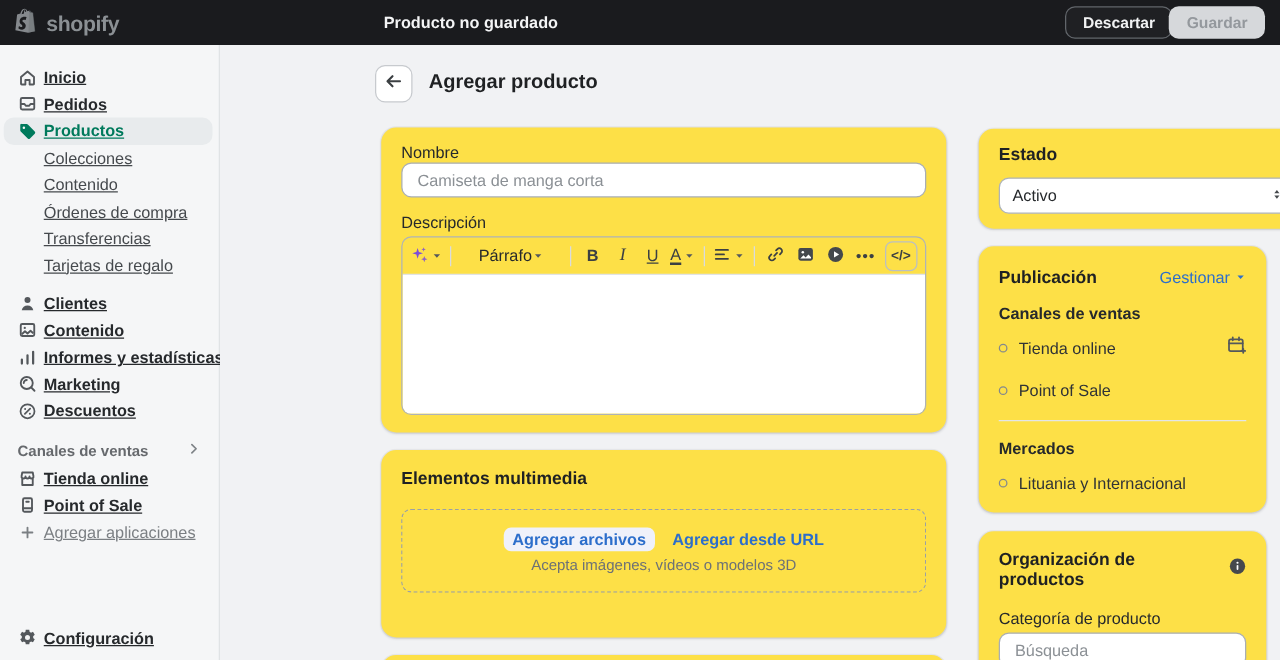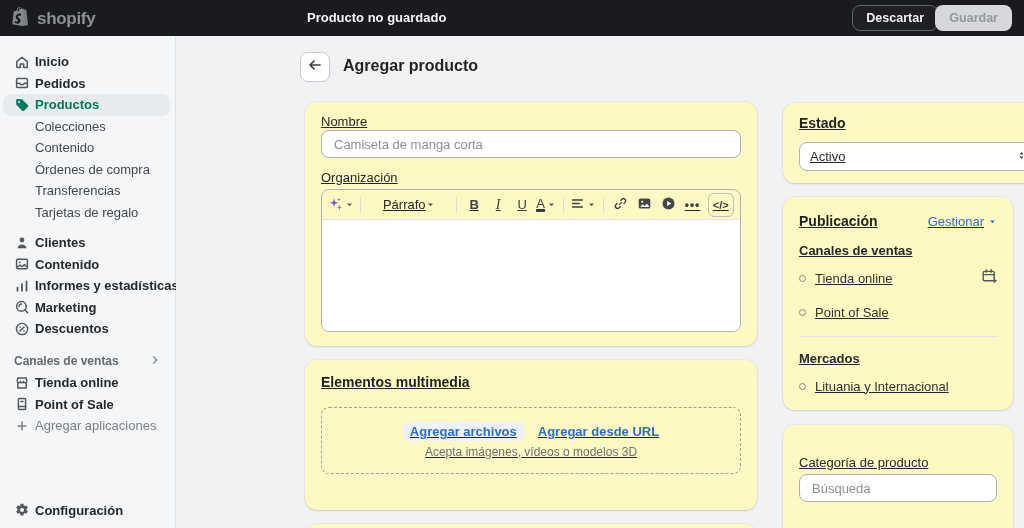--- a/index.html
+++ b/index.html
@@ -11,38 +11,38 @@
   .logo { position:absolute; left:12px; top:6px; display:flex; align-items:center; gap:5px; cursor:pointer; }
   .logo-word { color:#8b9094; font-size:17px; font-weight:700; letter-spacing:-.3px; }
   .topbar-status { position:absolute; left:307px; top:0; height:36px; line-height:36px; color:#f4f5f6; font-size:13px; font-weight:600; }
   .btn-discard { position:absolute; right:86px; top:5px; height:26px; padding:0 13px; background:#1f2023; border:1px solid #62666b; border-radius:8px; color:#f1f2f3; font-size:12.5px; font-weight:700; line-height:24px; cursor:pointer; }
   .btn-save { position:absolute; right:12px; top:5px; height:26px; padding:0 14px; background:#d6d8db; border:none; border-radius:8px; color:#94989d; font-size:12.5px; font-weight:600; line-height:26px; cursor:default; }
 
   
   .sidebar { position:absolute; left:0; top:36px; width:176px; bottom:0; background:#f5f6f7; border-right:1px solid #e0e3e5; padding-top:15px; }
   .nav-item { position:relative; display:flex; align-items:center; height:21.5px; padding-left:13px; cursor:pointer; }
   .nav-item .ic { width:17px; height:17px; display:flex; align-items:center; justify-content:center; flex:none; }
-  .nav-item .lbl { margin-left:5px; font-size:13px; font-weight:600; color:#26292c; white-space:nowrap; }
+  .nav-item .lbl { margin-left:5px; font-size:13px; font-weight:600; color:#26292c; white-space:nowrap;text-decoration:underline; }
   .nav-item.sub { padding-left:35px; }
   .nav-item.sub .lbl { margin-left:0; font-weight:400; color:#45494d; }
   .nav-item.selected { background:#e8ebed; border-radius:8px; margin:0 5px 0 3px; padding-left:10px; }
   .nav-item.selected .lbl { color:#007a5c; }
   .nav-gap { height:9px; }
   .nav-head { display:flex; align-items:center; justify-content:space-between; height:21.5px; margin-top:11px; padding:0 14px; cursor:pointer; }
   .nav-head .hlbl { font-size:12px; font-weight:600; color:#66696d; }
   .nav-add { color:#7b7f83; }
   .nav-add .lbl { font-weight:400; color:#7b7f83; }
   .nav-settings { position:absolute; left:0; right:0; bottom:7px; }
 
   
   .main { position:absolute; left:176px; top:36px; right:0; bottom:0; background:#f1f2f4; overflow:hidden; }
   .back-btn { position:absolute; left:124px; top:16px; width:30px; height:30px; background:#fff; border:1px solid #c7cace; border-radius:8px; display:flex; align-items:center; justify-content:center; cursor:pointer; }
   .page-title { position:absolute; left:167px; top:21px; font-size:16px; font-weight:700; color:#1f2123; }
 
-  .card { position:absolute; background:#fef9c3; border-radius:12px; box-shadow:0 1px 2px rgba(30,33,36,.14), 0 0 0 1px rgba(30,33,36,.04);text-decoration:underline; }
+  .card { position:absolute; background:#fde047; border-radius:12px; box-shadow:0 1px 2px rgba(30,33,36,.14), 0 0 0 1px rgba(30,33,36,.04); }
   .c-name { left:129px; top:66px; width:452px; height:244px; padding:12px 16px 14px; }
   .c-media { left:129px; top:324px; width:452px; height:150px; padding:14px 16px; }
   .c-next { left:129px; top:488px; width:452px; height:30px; }
   .c-status { left:607px; top:67px; width:271px; height:80px; padding:12px 16px; }
   .c-publish { left:607px; top:161px; width:230px; height:213px; padding:16px; }
   .c-org { left:607px; top:389px; width:230px; height:150px; padding:14px 16px; }
 
   .fld-label { font-size:13px; color:#26292c; line-height:16px; }
   .txt-input { width:100%; height:28px; border:1px solid #a9aeb3; border-radius:8px; padding:0 12px; font-size:13px; font-family:"Liberation Sans",sans-serif; color:#26292c; background:#fff; outline:none; }
   .txt-input::placeholder { color:#8b9095; }
@@ -251,21 +251,21 @@
   <div class="back-btn">
     <span><svg width="16" height="16" viewBox="0 0 16 16" fill="none" stroke="#3c4043" stroke-width="1.7" stroke-linecap="round" stroke-linejoin="round">
           <path d="M13 8H3.4M7 4 3 8l4 4"></path>
         </svg></span>
   </div>
   <div class="page-title">Agregar producto</div>
 
   <div class="card c-name">
     <div class="fld-label">Nombre</div>
     <input class="txt-input" type="text" placeholder="Camiseta de manga corta" style="">
-    <div class="fld-label" style="margin-top:12px;">Organización</div>
+    <div class="fld-label" style="margin-top:12px;">Descripción</div>
     <div class="editor">
       <div class="ed-toolbar">
         <div class="tb-btn">
           <span><svg width="15" height="15" viewBox="0 0 16 16" fill="#7c4dd8">
                 <path d="M6.5 2.5 7.6 6l3.5 1.1-3.5 1.1-1.1 3.5-1.1-3.5L1.9 7.1 5.4 6z"></path>
                 <path d="M12.2 9.4l.7 2 2 .7-2 .7-.7 2-.7-2-2-.7 2-.7z" opacity=".85"></path>
                 <path d="M11.6 1.9l.5 1.4 1.4.5-1.4.5-.5 1.4-.5-1.4-1.4-.5 1.4-.5z" opacity=".85"></path>
               </svg></span>
           <span class="tb-caret"><svg width="9" height="9" viewBox="0 0 16 16" fill="#54585c">
                 <path d="M3.5 6h9L8 11z"></path>
@@ -373,17 +373,25 @@
     </div>
     <div class="hr"></div>
     <div class="sub-h">Mercados</div>
     <div class="chan-row">
       <span class="bullet"></span>
       <span class="chan-lbl">Lituania y Internacional</span>
     </div>
   </div>
 
   <div class="card c-org">
+    <div class="org-head">
+      <div class="card-h">Organización de productos</div>
+      <span><svg width="14" height="14" viewBox="0 0 16 16">
+            <circle cx="8" cy="8" r="7" fill="#46494d"></circle>
+            <circle cx="8" cy="4.8" r="1" fill="#fff"></circle>
+            <rect x="7.2" y="6.8" width="1.6" height="4.6" rx=".8" fill="#fff"></rect>
+          </svg></span>
+    </div>
     <div class="fld-label" style="margin-top:16px;">Categoría de producto</div>
     <input class="txt-input" style="margin-top: 3px;" type="text" placeholder="Búsqueda">
   </div>
 
 </div>
 
 </body></html>

